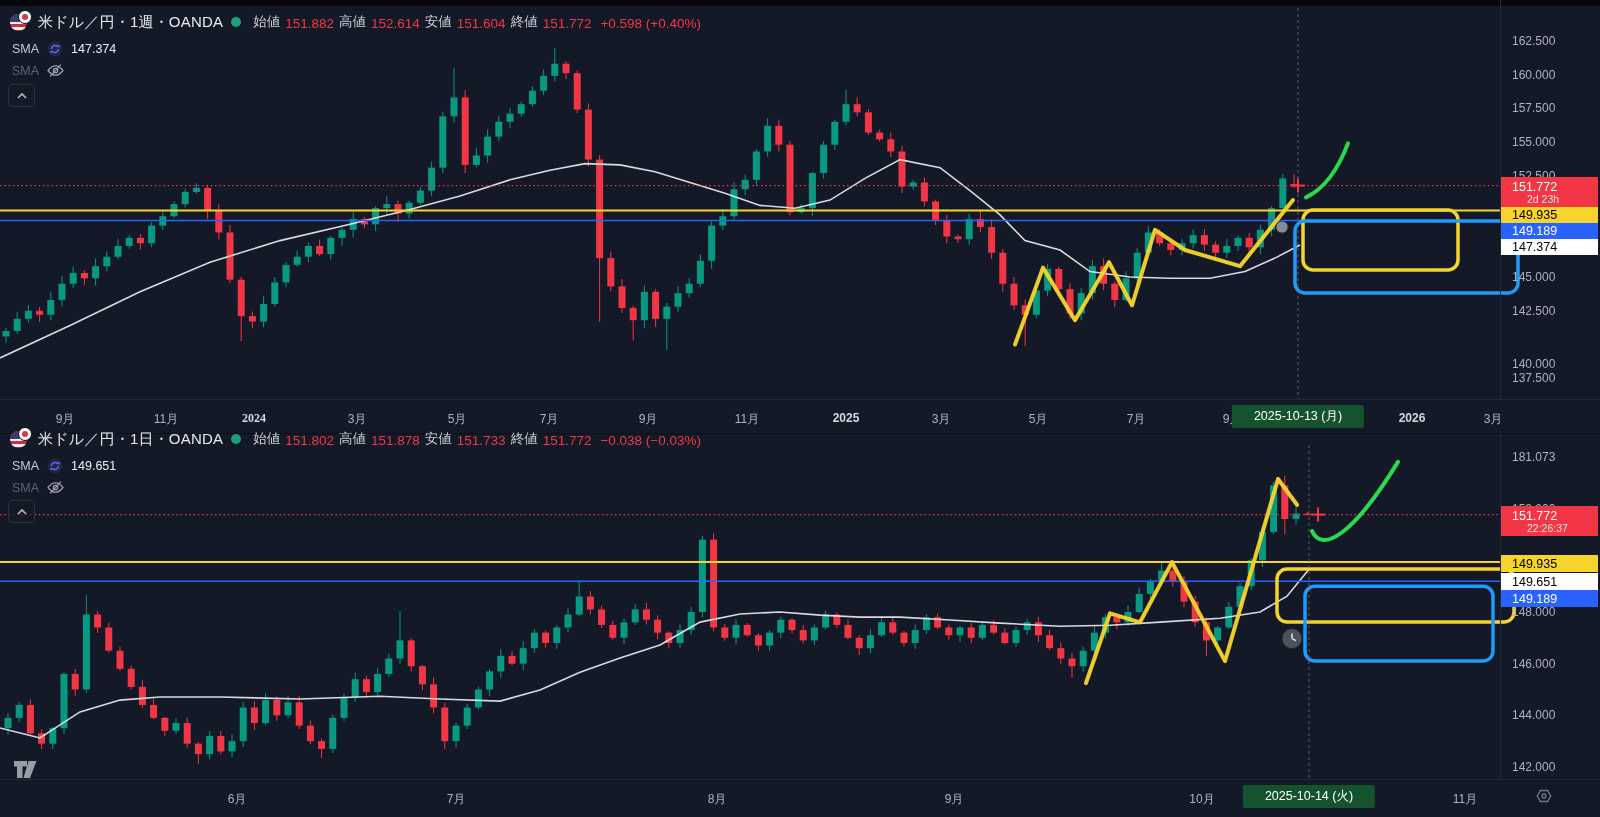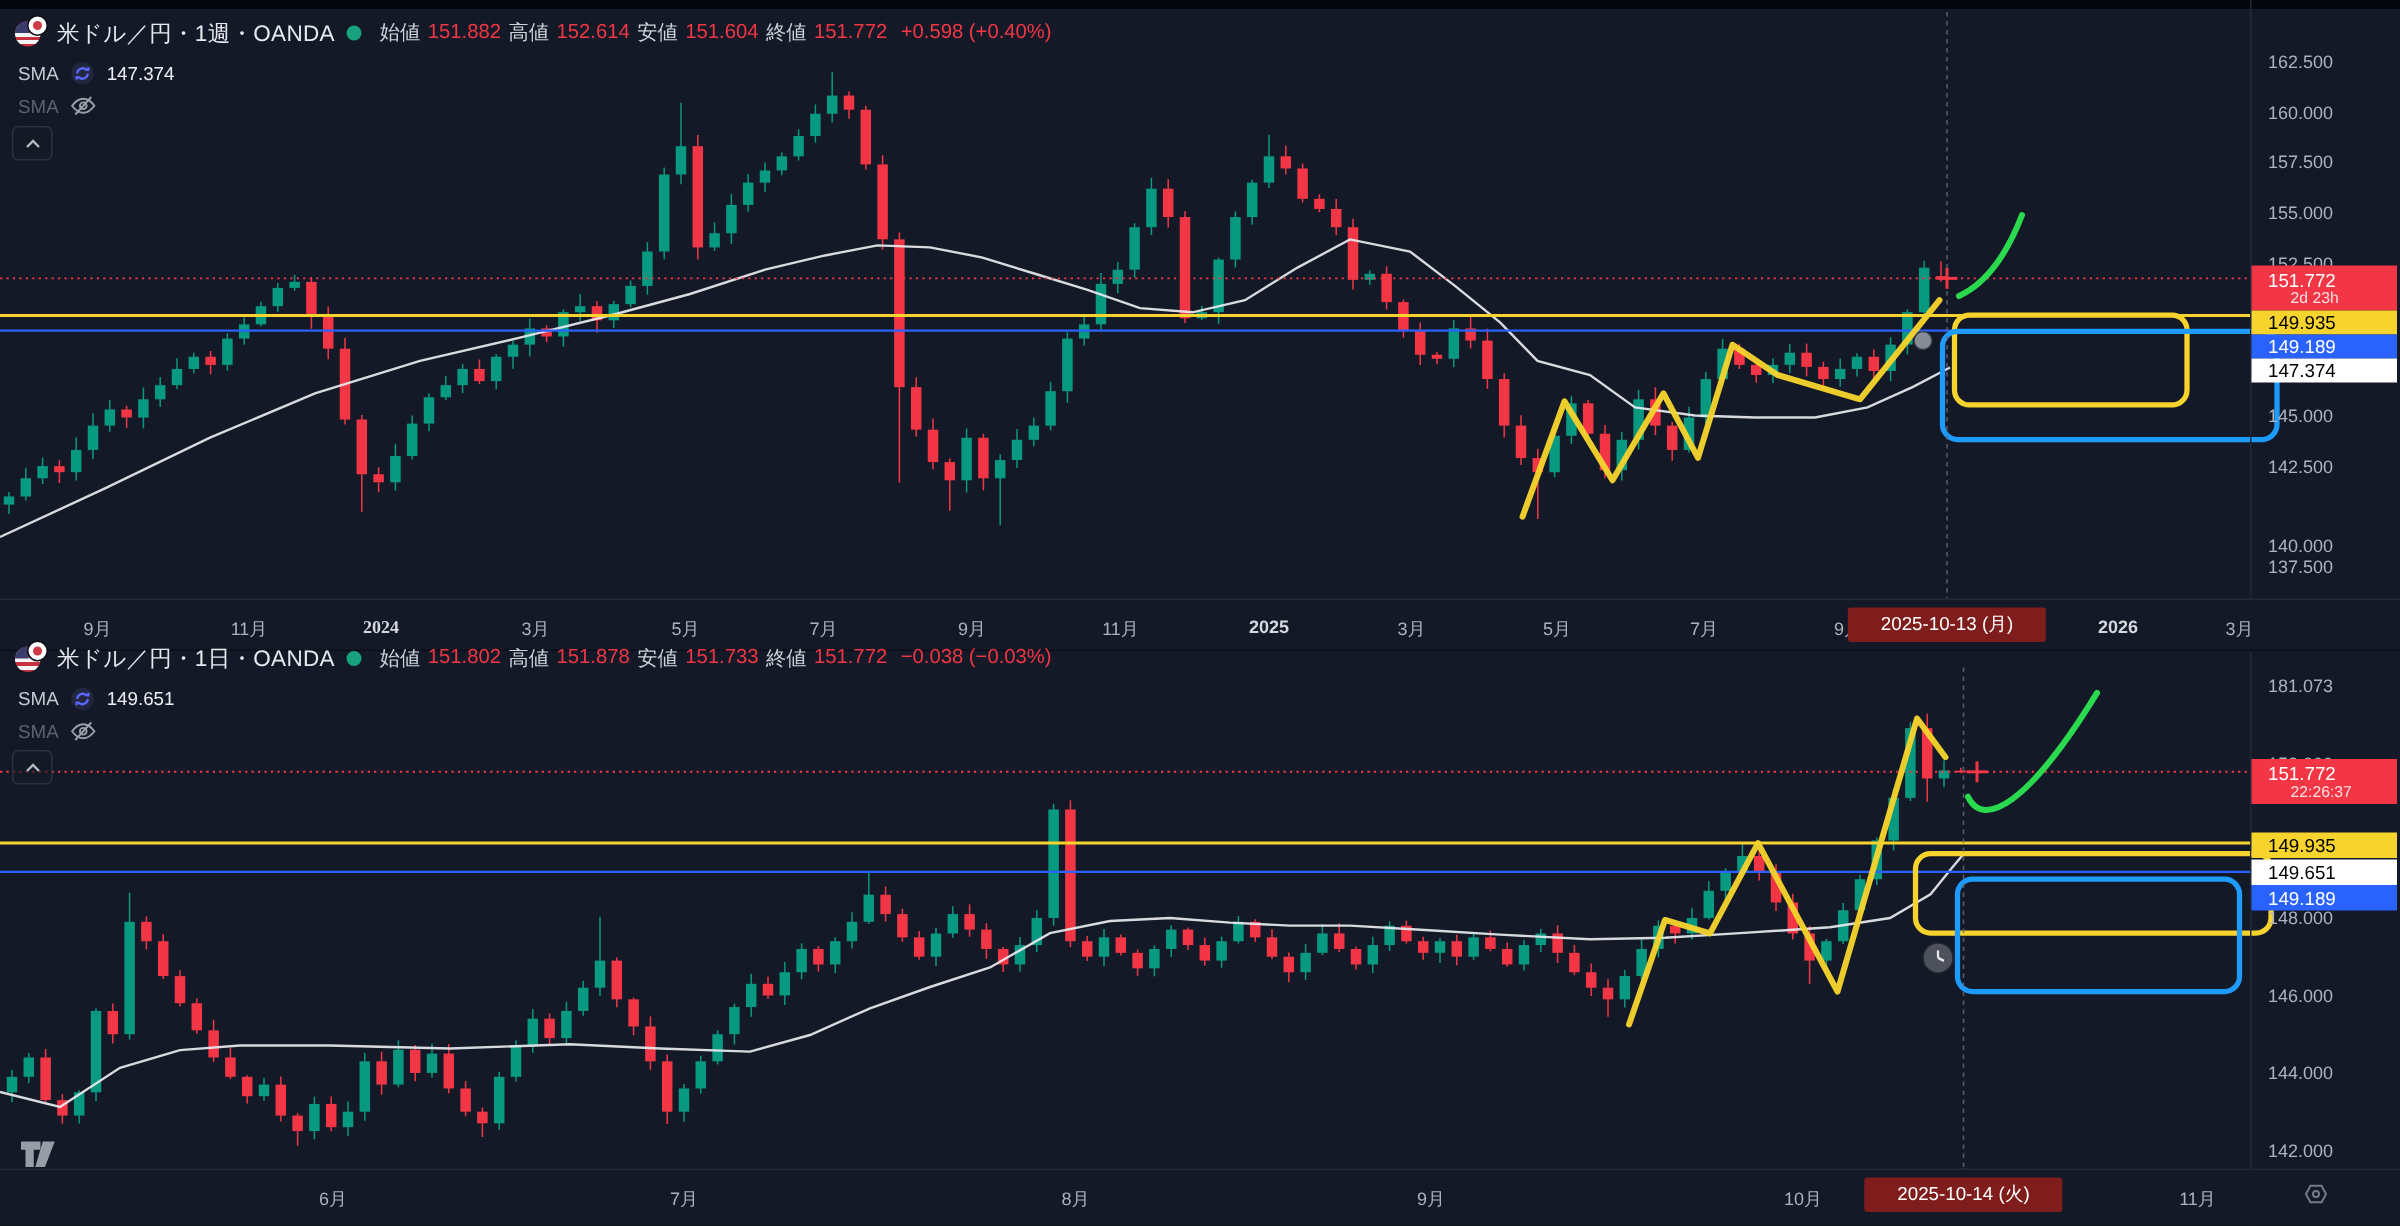--- a/index.html
+++ b/index.html
@@ -11,35 +11,35 @@
   .title-row{display:flex;align-items:center;gap:8px;height:22px;}
   .sym-title{color:#e6e9ef;font-size:15px;letter-spacing:.2px;cursor:pointer;}
   .flag{position:relative;width:20px;height:20px;display:inline-block;}
   .flag .us{position:absolute;left:0;top:2px;width:17px;height:17px;border-radius:50%;
      background:repeating-linear-gradient(#c6313e 0 2.6px,#f2f3f5 2.6px 5.2px);overflow:hidden;}
   .flag .us:before{content:"";position:absolute;left:0;top:0;width:9px;height:8px;background:#3c3b6e;}
   .flag .jp{position:absolute;right:-2px;top:-2px;width:12px;height:12px;border-radius:50%;background:#fff;
      border:1px solid #0b0e16;}
   .flag .jp:after{content:"";position:absolute;left:3px;top:3px;width:6px;height:6px;border-radius:50%;background:#d03a45;}
   .mkt-dot{width:10px;height:10px;border-radius:50%;background:#17a27d;display:inline-block;}
-  .ohlc{display:flex;align-items:flex-start;gap:5px;font-size:13.5px;margin-left:4px;}
+  .ohlc{display:flex;align-items:flex-end;gap:5px;font-size:13.5px;margin-left:4px;}
   .olabel{color:#cfd3dc;}
   .oval{color:#f23645;}
   .chg{margin-left:4px;color:#f23645;}
   .ind-row{position:absolute;left:2px;display:flex;align-items:center;gap:8px;font-size:12.5px;height:17px;}
   .ind-name{color:#c6c9d2;}
   .ind-name.dim{color:#5d6170;}
   .ind-val{color:#eceef2;}
   .collapse-btn{position:absolute;left:-2px;width:27px;height:23px;background:rgba(20,25,39,.6);
      border:1px solid #2a3142;border-radius:4px;display:flex;align-items:center;justify-content:center;
      padding:0;cursor:pointer;}
   .time-axis{position:absolute;left:0;width:1600px;background:#141927;border-top:1px solid #222939;z-index:10;}
   .axis-label{position:absolute;transform:translateX(-50%);color:#adb2bd;font-size:12px;white-space:nowrap;top:11px;}
   .axis-label.bold{font-weight:bold;color:#d4d7de;}
-  .axis-tooltip{position:absolute;transform:translateX(-50%);top:5px;background:#7f1d1d;color:#ffffff;
+  .axis-tooltip{position:absolute;transform:translateX(-50%);top:5px;background:#14532d;color:#ffffff;
      font-size:12.5px;padding:3px 22px;border-radius:2px;white-space:nowrap;z-index:12;}
   .price-scale{position:absolute;left:1500px;top:0;width:100px;height:817px;border-left:1px solid #222939;z-index:5;}
   .price-tick{position:absolute;left:11px;color:#adb2bd;font-size:12px;}
   .price-label{position:absolute;left:1501px;width:97px;z-index:20;display:flex;flex-direction:column;justify-content:center;}
   .price-label .pl-main{font-size:12.5px;line-height:14px;padding-left:11px;}
   .price-label .pl-sub{font-size:10.5px;line-height:11px;padding-left:26px;opacity:.85;}
   .pane-divider{position:absolute;left:0;top:432px;width:1600px;height:2px;background:#0b0f19;z-index:8;}
   .corner-icon{position:absolute;left:1534px;top:786px;z-index:25;cursor:pointer;}
   .tv-logo{position:absolute;left:13px;top:759px;z-index:25;opacity:.8;}
 </style>
@@ -670,21 +670,21 @@
       <span class="axis-label bold" style="left: 846px;">2025</span>
       <span class="axis-label" style="left: 941px;">3月</span>
       <span class="axis-label" style="left: 1038px;">5月</span>
       <span class="axis-label" style="left: 1136px;">7月</span>
       <span class="axis-label" style="left: 1232px;">9月</span>
       <span class="axis-label bold" style="left: 1412px;">2026</span>
       <span class="axis-label" style="left: 1493px;">3月</span>
     </div>
   <div class="time-axis" id="axis-1" style="top:779px;height:38px">
     <div class="axis-tooltip" id="tt-1" style="left: 1309px;">2025-10-14 (火)</div>
-  <span class="axis-label" style="left: 222px;">6月</span>
+  <span class="axis-label" style="left: 237px;">6月</span>
       <span class="axis-label" style="left: 456px;">7月</span>
       <span class="axis-label" style="left: 717px;">8月</span>
       <span class="axis-label" style="left: 954px;">9月</span>
       <span class="axis-label" style="left: 1202px;">10月</span>
       <span class="axis-label" style="left: 1465px;">11月</span>
     </div>
 
   <div class="price-scale" id="price-scale">
       <span class="price-tick" style="top: 33.75px;">162.500</span>
       <span class="price-tick" style="top: 67.5px;">160.000</span>

